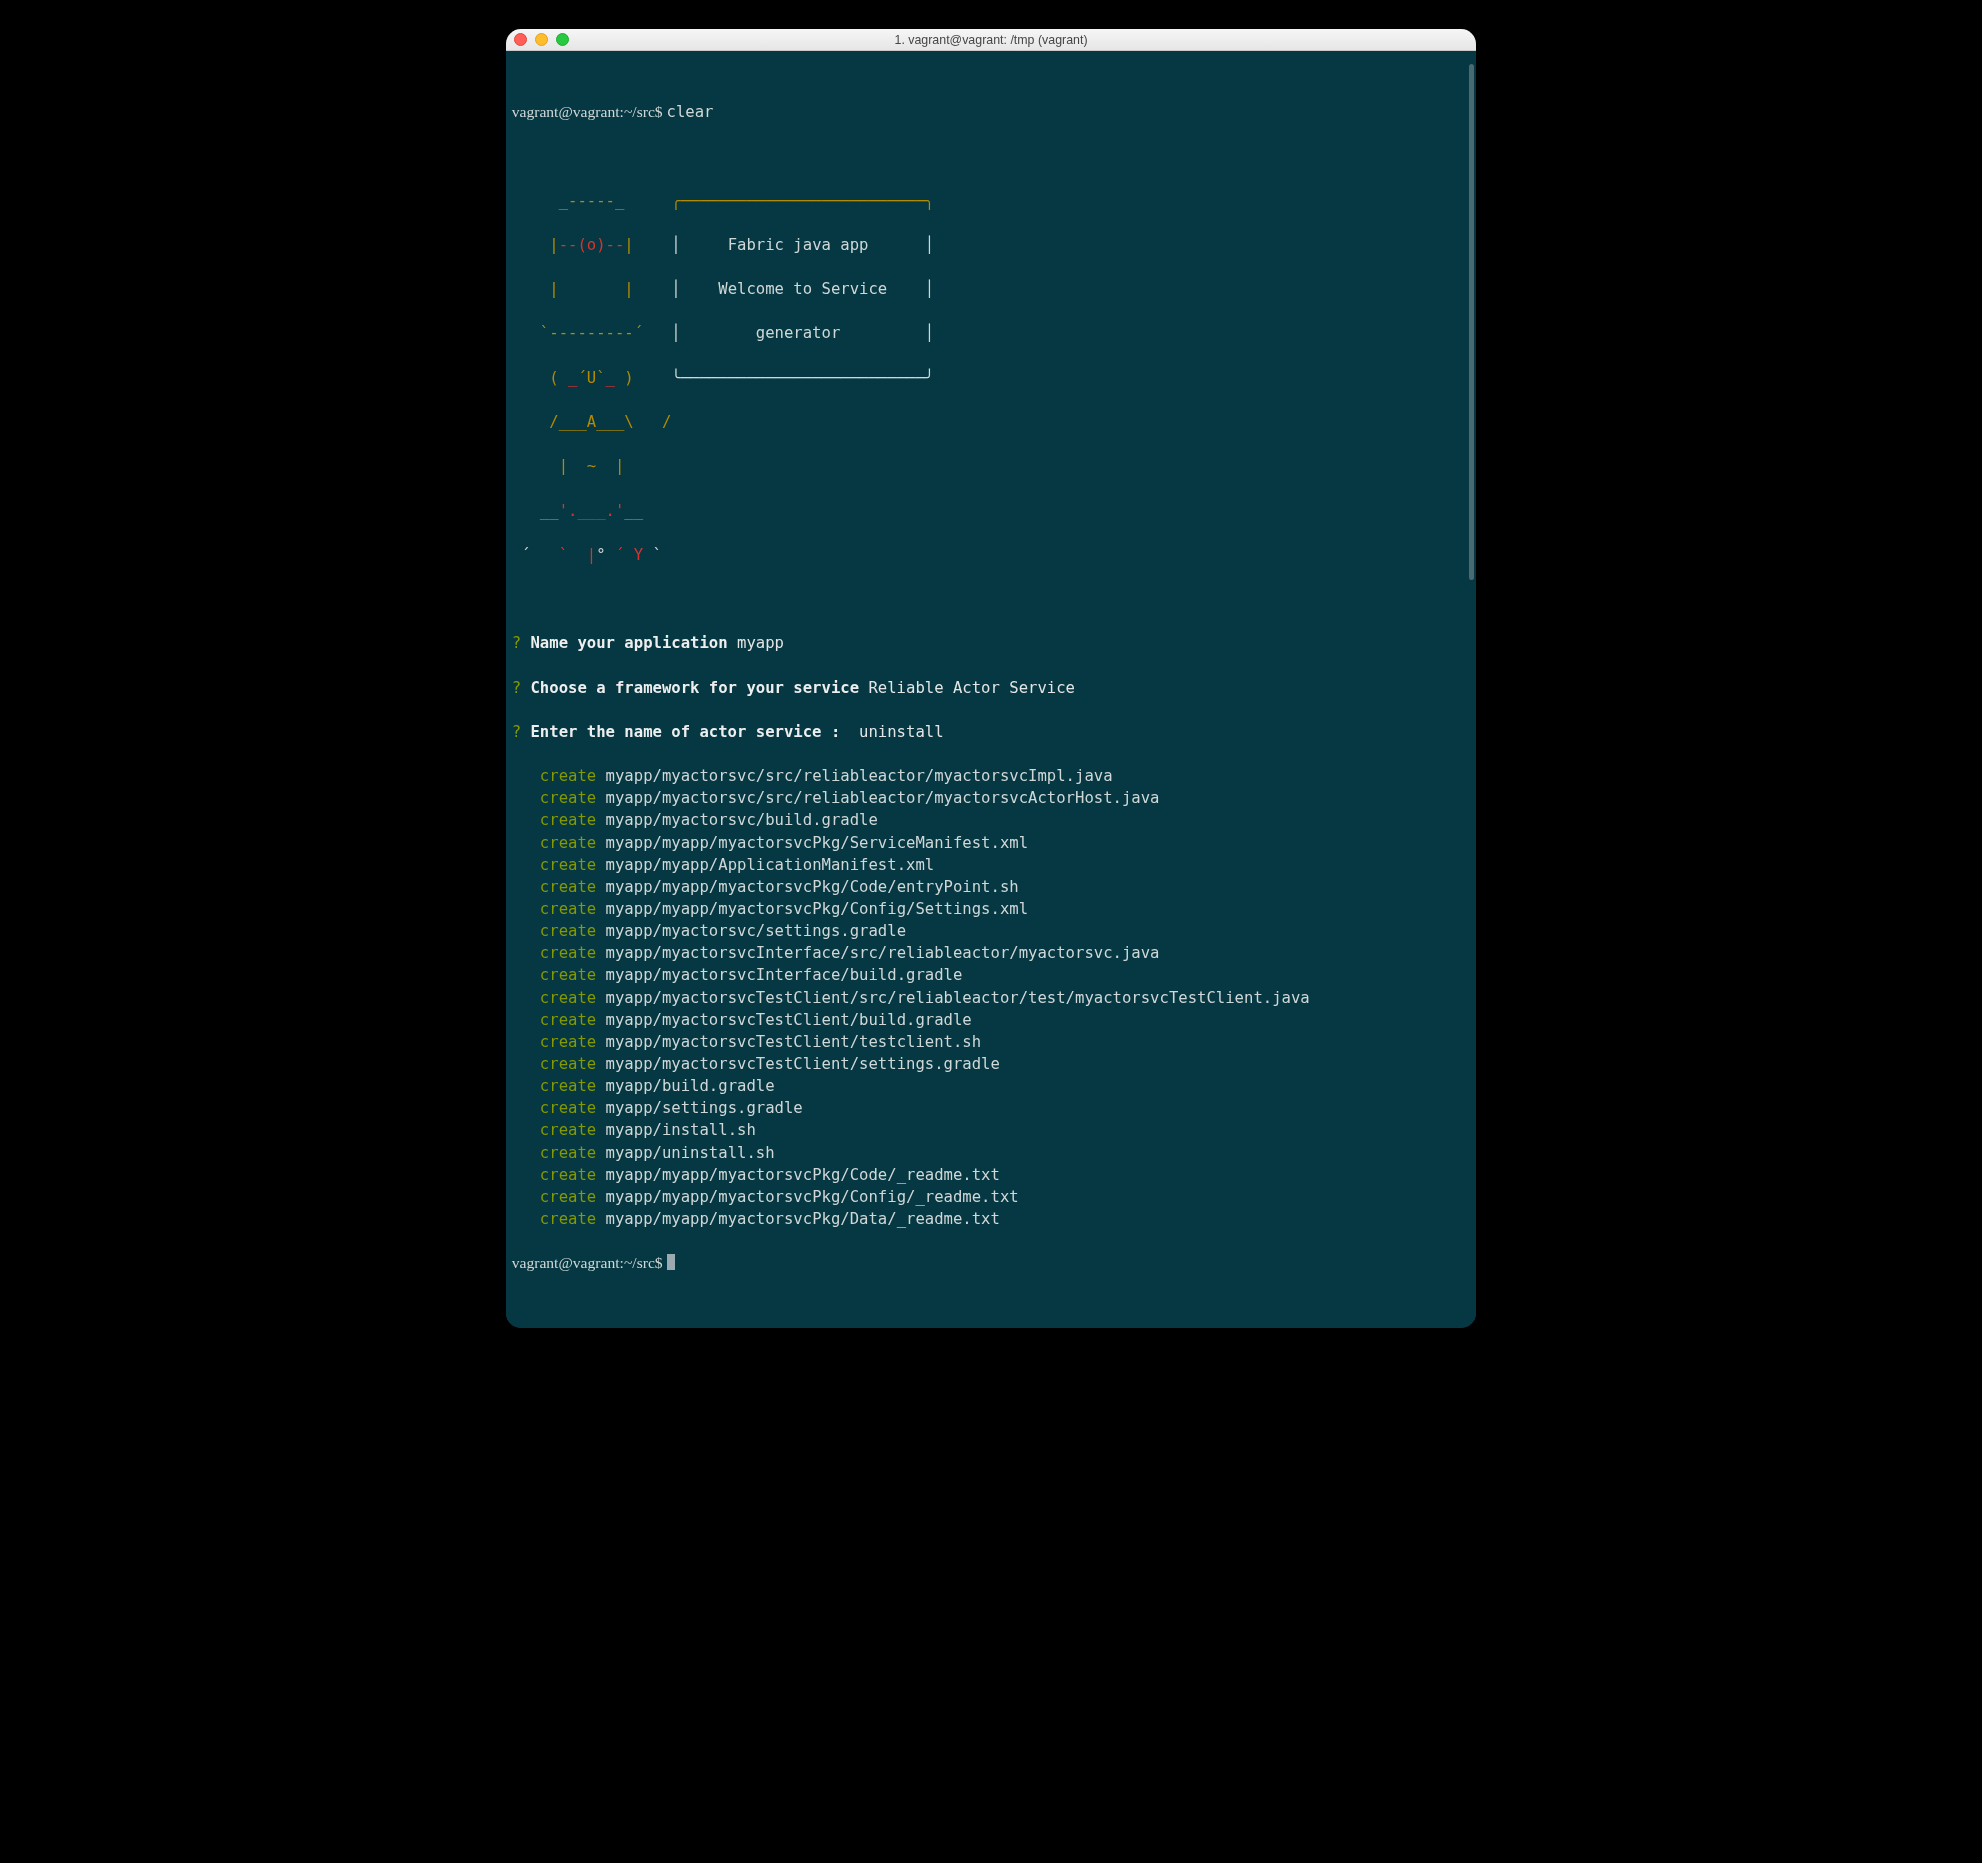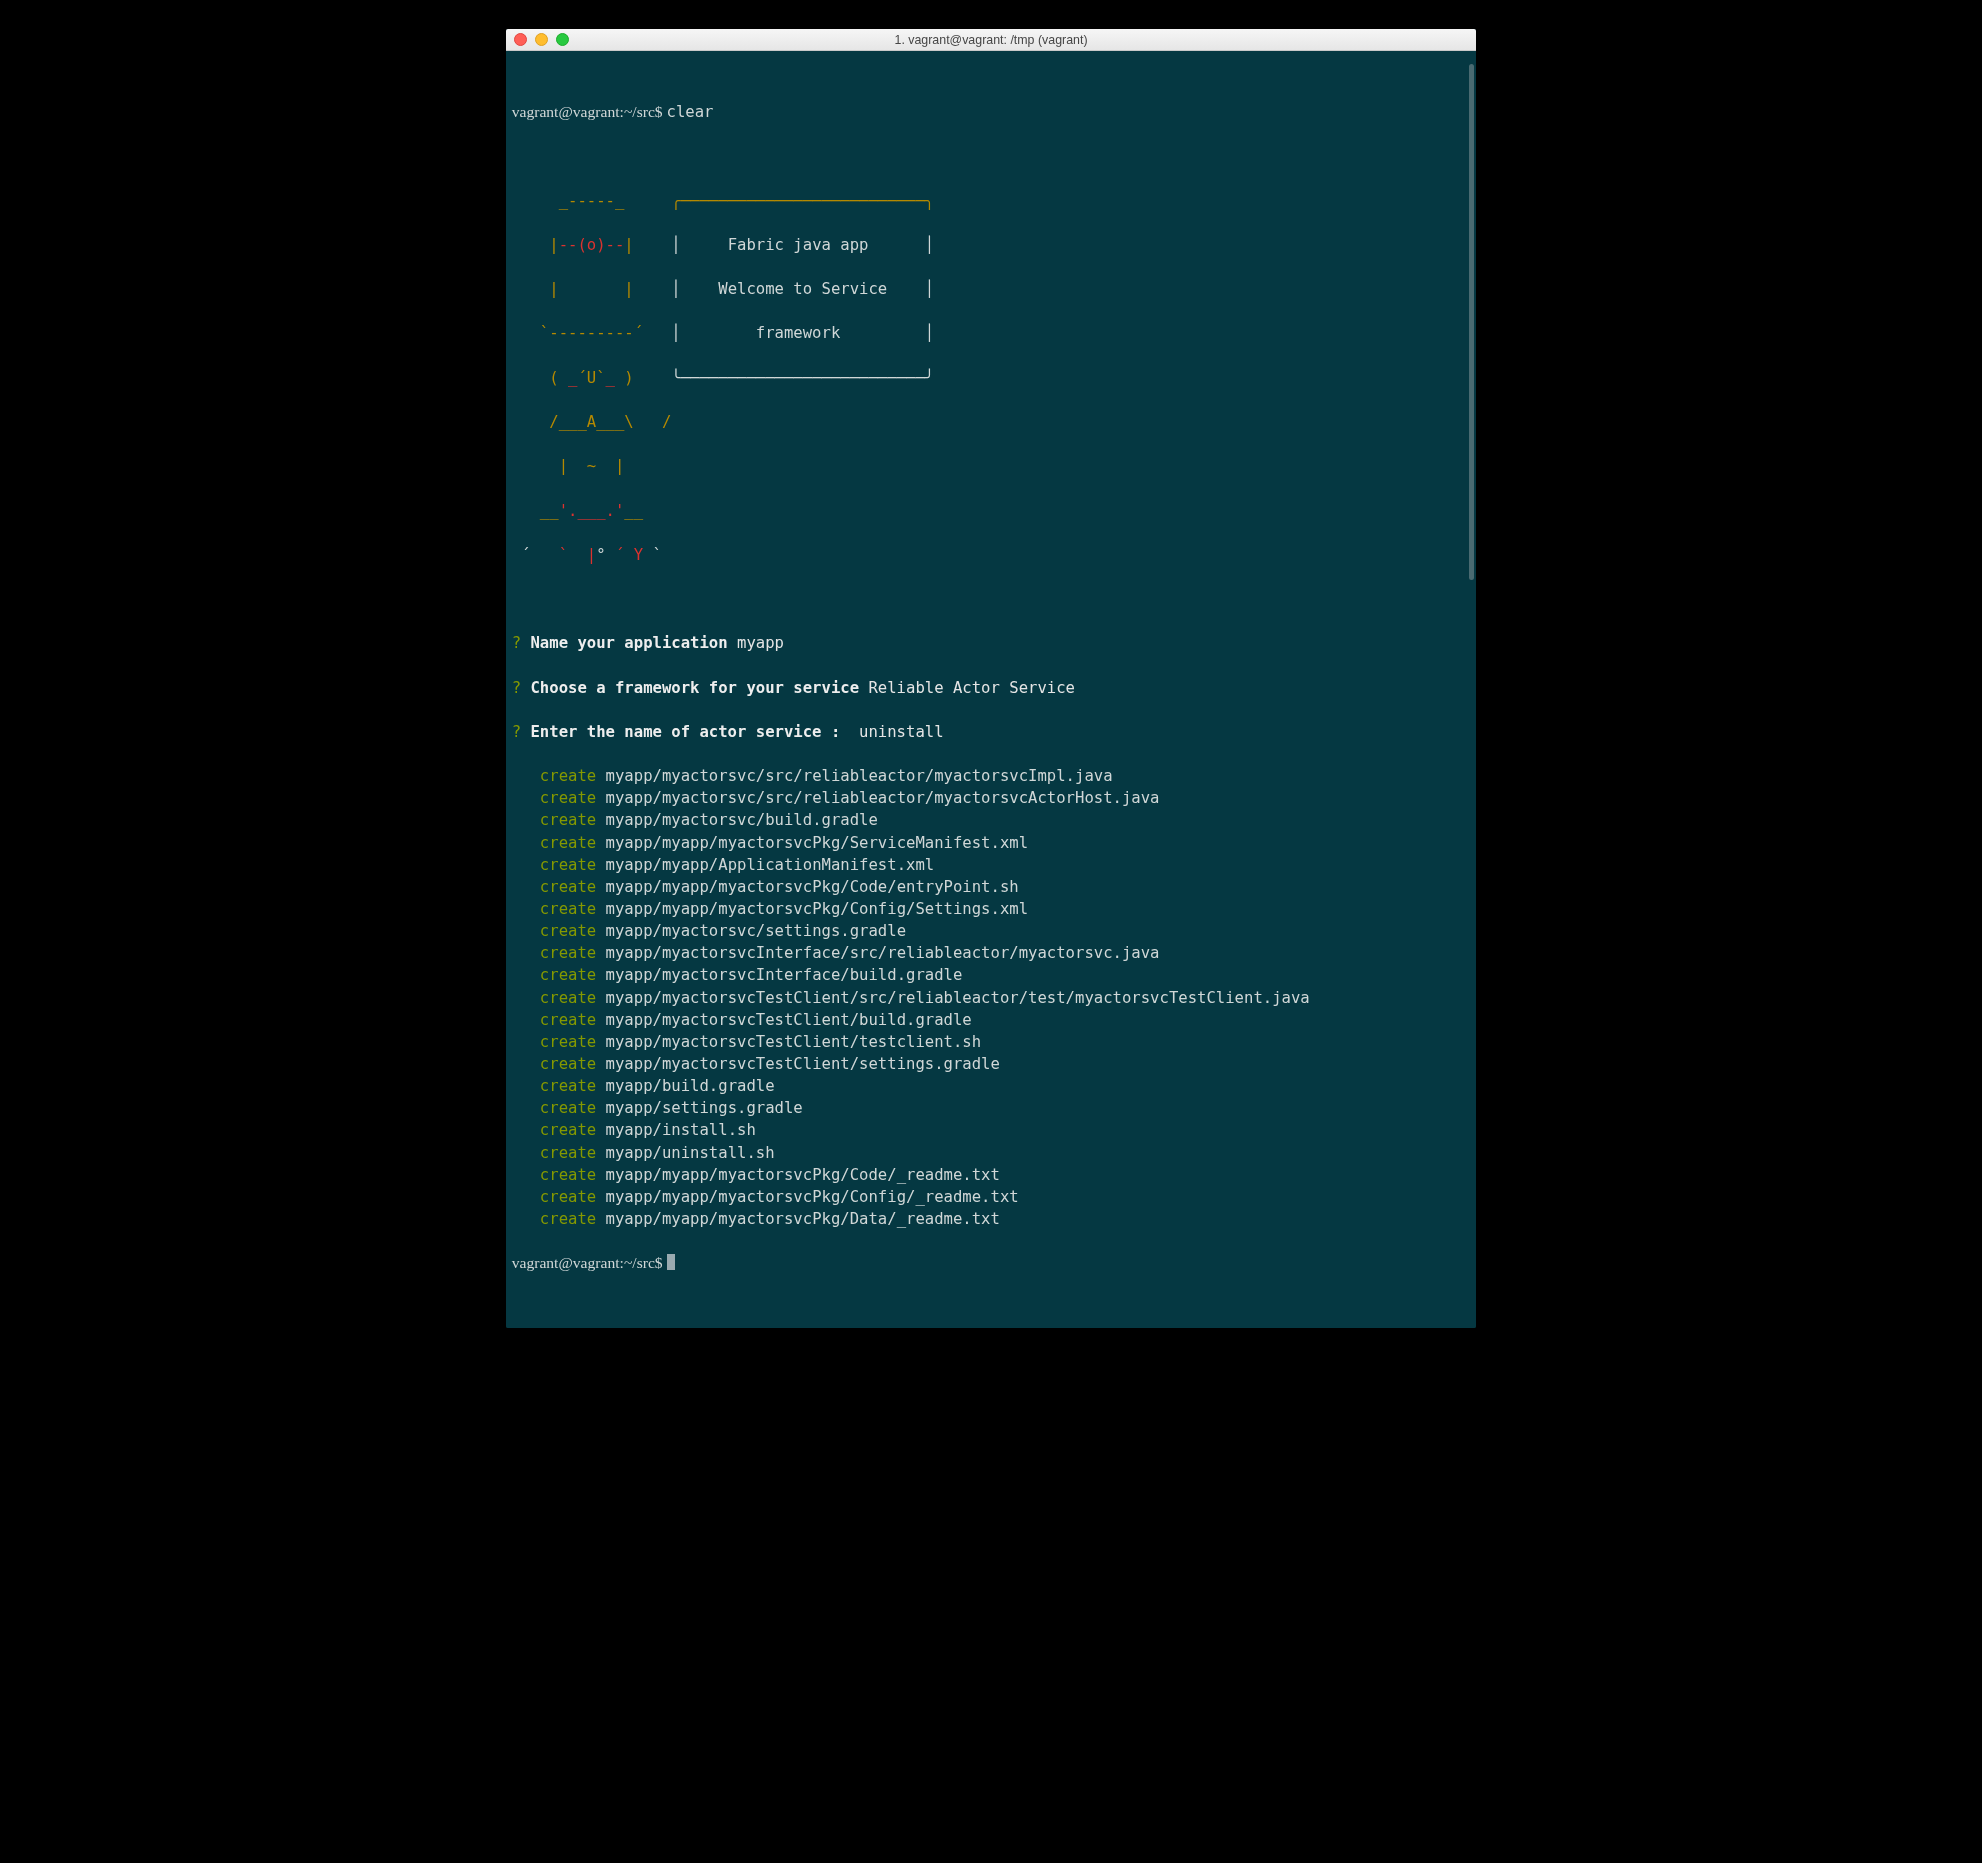--- a/index.html
+++ b/index.html
@@ -8,21 +8,21 @@
     background: #000;
     font-family: "Menlo", "Monaco", "Consolas", monospace;
     display: flex;
     justify-content: center;
     align-items: flex-start;
     min-height: 100vh;
   }
   .window {
     width: 970px;
     margin-top: 29px;
-    border-radius: 2px;
+    border-radius: 15px;
     overflow: hidden;
     box-shadow: 0 19px 57px rgba(0,0,0,0.6);
     background: #0b3a41;
   }
   .titlebar {
     height: 21px;
     background: linear-gradient(#f6f6f6, #e6e6e6);
     display: flex;
     align-items: center;
     padding: 0 7.6px;
@@ -108,21 +108,21 @@
 
   <div class="terminal">
     <div class="scrolltrack">
       <div class="scrollbar"></div>
     </div>
 <span class="line"><span class="c-prompt">vagrant@vagrant:~/src$ </span><span class="c-cmd">clear</span></span>
 <span class="line"> </span>
 <span class="line"><span class="c-yellow">     _-----_     ╭──────────────────────────╮</span></span>
 <span class="line"><span class="c-yellow">    |</span><span class="c-red">--(o)--</span><span class="c-yellow">|    </span><span>│</span><span>     Fabric java app      </span><span>│</span></span>
 <span class="line"><span class="c-yellow">    |       |    </span><span>│</span><span>    Welcome to Service    </span><span>│</span></span>
-<span class="line"><span class="c-yellow">   `---------´   </span><span>│</span><span>        framework         </span><span>│</span></span>
+<span class="line"><span class="c-yellow">   `---------´   </span><span>│</span><span>        generator         </span><span>│</span></span>
 <span class="line"><span>    </span><span class="c-yellow">( </span><span class="c-red">_</span><span class="c-yellow">´U`</span><span class="c-red">_</span><span class="c-yellow"> )</span><span>    ╰──────────────────────────╯</span></span>
 <span class="line"><span class="c-yellow">    /___A___\   /</span></span>
 <span class="line"><span>     </span><span class="c-yellow">|  ~  |</span></span>
 <span class="line"><span class="c-yellow">   __</span><span class="c-red">'.___.'</span><span class="c-yellow">__</span></span>
 <span class="line"><span> ´   </span><span class="c-red">`  |</span><span>° </span><span class="c-red">´ Y</span><span> `</span></span>
 <span class="line"> </span>
 <span class="line"><span class="c-green">?</span><span class="c-bold"> Name your application </span><span class="c-cyan">myapp</span></span>
 <span class="line"><span class="c-green">?</span><span class="c-bold"> Choose a framework for your service </span><span class="c-cyan">Reliable Actor Service</span></span>
 <span class="line"><span class="c-green">?</span><span class="c-bold"> Enter the name of actor service :  </span><span class="c-cyan">uninstall</span></span>
 <div id="files-container"><span class="line">   <span class="c-green">create</span> <span>myapp/myactorsvc/src/reliableactor/myactorsvcImpl.java</span></span><span class="line">   <span class="c-green">create</span> <span>myapp/myactorsvc/src/reliableactor/myactorsvcActorHost.java</span></span><span class="line">   <span class="c-green">create</span> <span>myapp/myactorsvc/build.gradle</span></span><span class="line">   <span class="c-green">create</span> <span>myapp/myapp/myactorsvcPkg/ServiceManifest.xml</span></span><span class="line">   <span class="c-green">create</span> <span>myapp/myapp/ApplicationManifest.xml</span></span><span class="line">   <span class="c-green">create</span> <span>myapp/myapp/myactorsvcPkg/Code/entryPoint.sh</span></span><span class="line">   <span class="c-green">create</span> <span>myapp/myapp/myactorsvcPkg/Config/Settings.xml</span></span><span class="line">   <span class="c-green">create</span> <span>myapp/myactorsvc/settings.gradle</span></span><span class="line">   <span class="c-green">create</span> <span>myapp/myactorsvcInterface/src/reliableactor/myactorsvc.java</span></span><span class="line">   <span class="c-green">create</span> <span>myapp/myactorsvcInterface/build.gradle</span></span><span class="line">   <span class="c-green">create</span> <span>myapp/myactorsvcTestClient/src/reliableactor/test/myactorsvcTestClient.java</span></span><span class="line">   <span class="c-green">create</span> <span>myapp/myactorsvcTestClient/build.gradle</span></span><span class="line">   <span class="c-green">create</span> <span>myapp/myactorsvcTestClient/testclient.sh</span></span><span class="line">   <span class="c-green">create</span> <span>myapp/myactorsvcTestClient/settings.gradle</span></span><span class="line">   <span class="c-green">create</span> <span>myapp/build.gradle</span></span><span class="line">   <span class="c-green">create</span> <span>myapp/settings.gradle</span></span><span class="line">   <span class="c-green">create</span> <span>myapp/install.sh</span></span><span class="line">   <span class="c-green">create</span> <span>myapp/uninstall.sh</span></span><span class="line">   <span class="c-green">create</span> <span>myapp/myapp/myactorsvcPkg/Code/_readme.txt</span></span><span class="line">   <span class="c-green">create</span> <span>myapp/myapp/myactorsvcPkg/Config/_readme.txt</span></span><span class="line">   <span class="c-green">create</span> <span>myapp/myapp/myactorsvcPkg/Data/_readme.txt</span></span></div>

